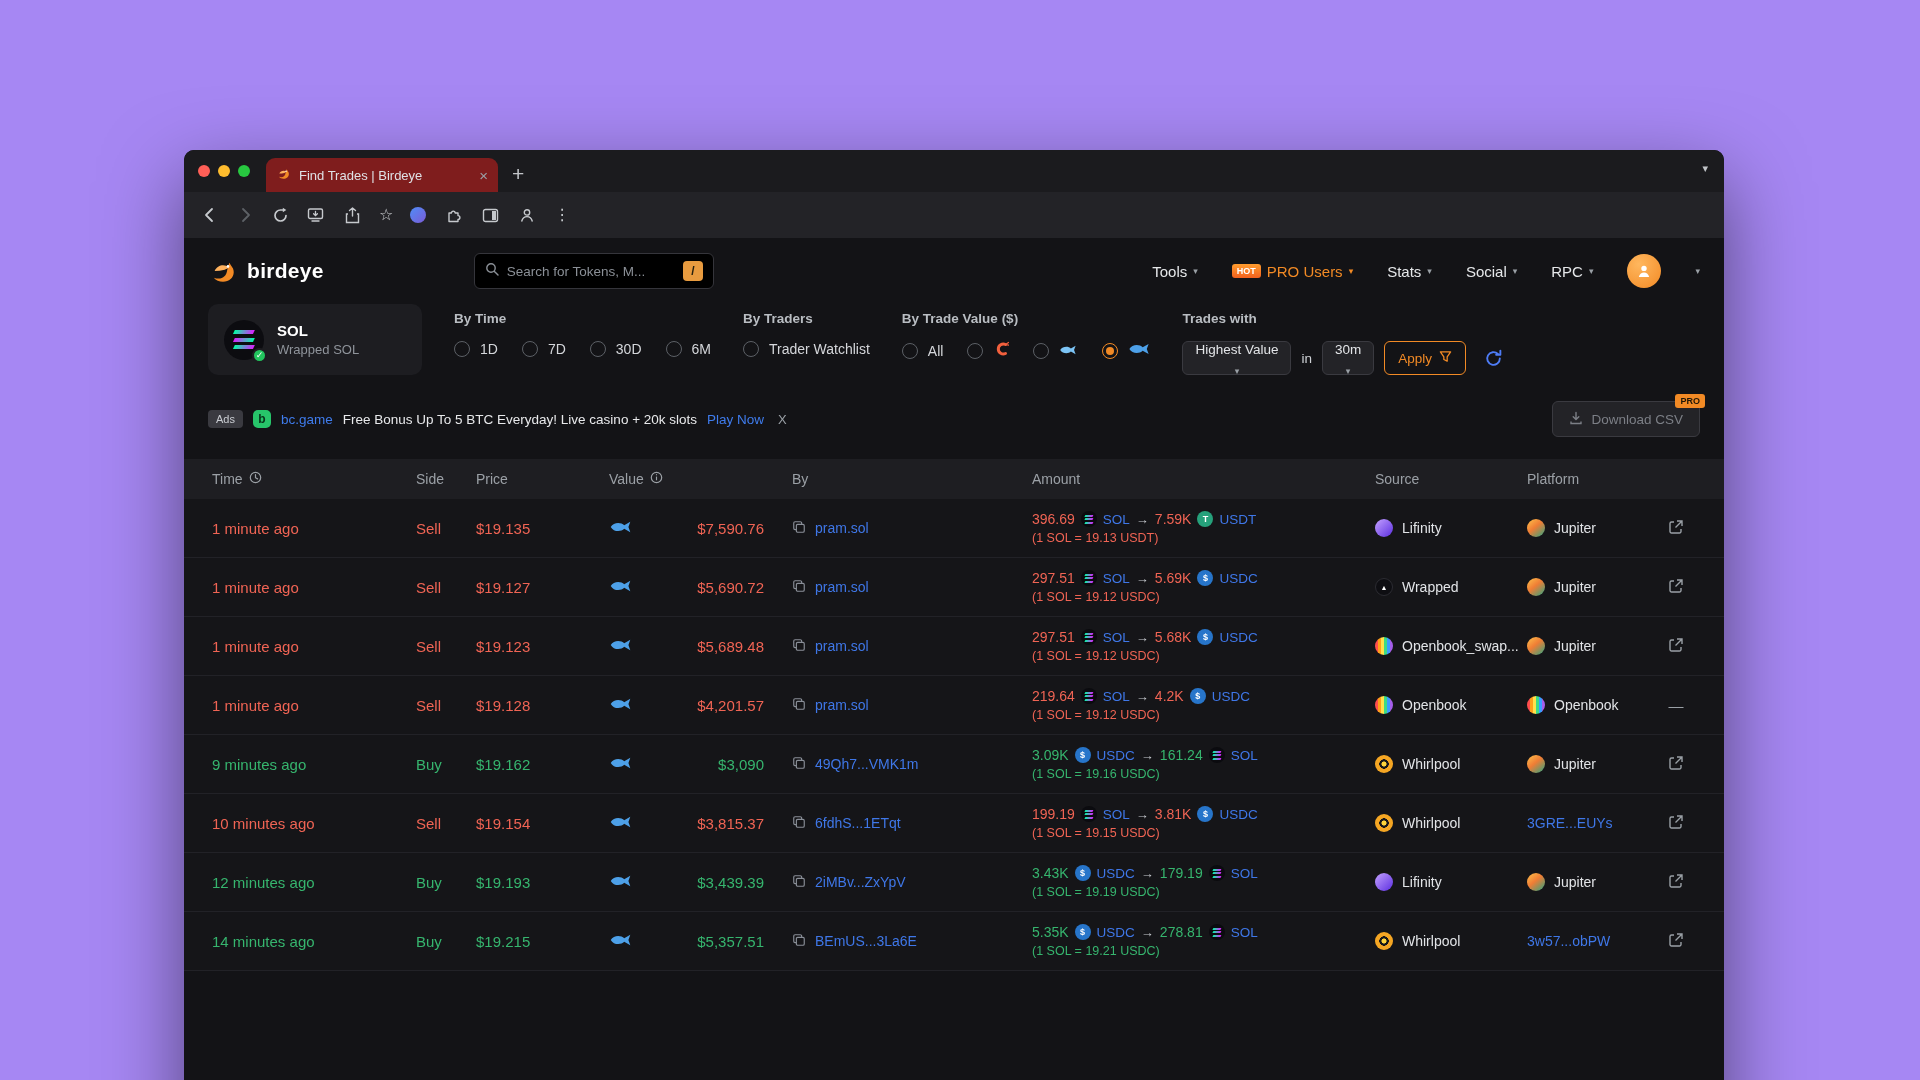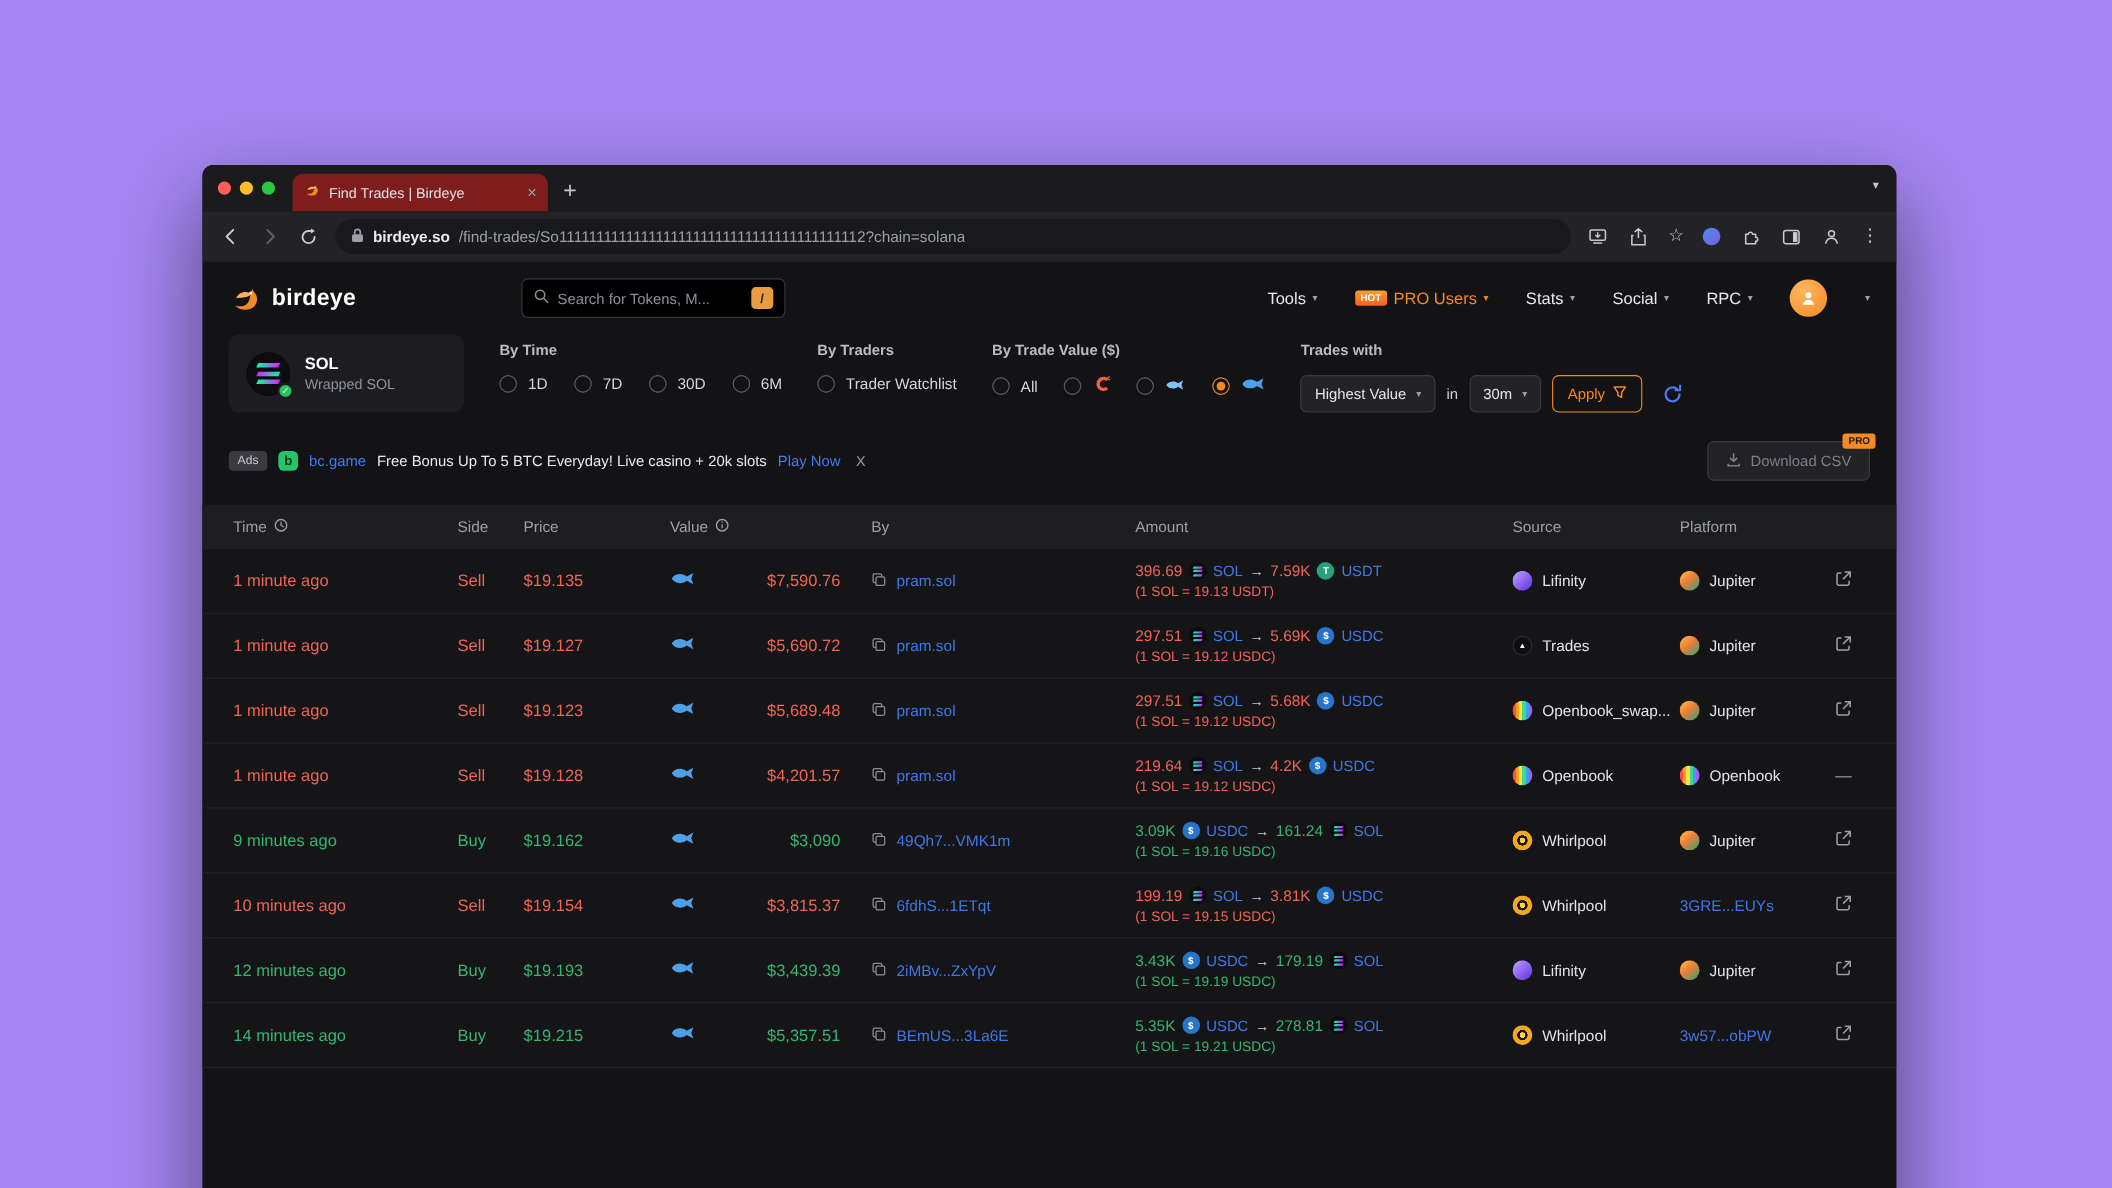--- a/index.html
+++ b/index.html
@@ -78,21 +78,21 @@
   .token-name { color:#8f949b; font-size:13px; margin-top:3px; }
   .fgroup { display:flex; flex-direction:column; gap:15px; padding-top:7px; }
   .fgroup-label { color:#b9bdc2; font-size:13.5px; font-weight:700; }
   .fopts { display:flex; align-items:center; gap:24px; }
   .fopt { display:flex; align-items:center; gap:10px; color:#d4d6da; font-size:14px; }
   .radio { width:16px; height:16px; border-radius:50%; border:1.5px solid #5c6066; flex:none; }
   .radio.sel { border-color:#f28a25; position:relative; }
   .radio.sel::after { content:""; position:absolute; inset:3px; background:#f28a25; border-radius:50%; }
   .tw-controls { display:flex; align-items:center; gap:10px; }
   .sel-box { height:34px; background:#232327; border:1px solid #3a3a40; border-radius:6px; display:flex;
-             align-items:center; gap:9px; padding:0 12px; color:#e3e5e8; font-size:13.5px; white-space:nowrap; }
+             align-items:center; gap:9px; padding:0 12px; color:#e3e5e8; font-size:13.5px; white-space:nowrap;flex-direction:column; }
   .in-lbl { color:#cfd2d6; font-size:13.5px; }
   .apply-btn { height:34px; border:1px solid #f28a25; color:#f28a25; border-radius:6px; padding:0 13px;
                display:flex; align-items:center; gap:7px; font-size:13.5px; background:transparent; }
   .refresh-btn { margin-left:8px; display:flex; align-items:center; }
 
   
   .ad-row { display:flex; align-items:center; padding:26px 24px 18px; gap:10px; }
   .ads-badge { background:#3a3a40; color:#c9ccd1; font-size:11px; padding:3px 8px; border-radius:4px; }
   .bc-icon { width:18px; height:18px; border-radius:5px; background:#27c56a; color:#07341a; font-weight:700;
              font-size:12px; display:flex; align-items:center; justify-content:center; }
@@ -173,30 +173,20 @@
       <svg width="18" height="18" viewBox="0 0 18 18">
           <path d="M7 3l6 6-6 6" stroke="#5d6166" stroke-width="1.8" fill="none" stroke-linecap="round" stroke-linejoin="round"></path>
         </svg>
     </span>
     <span class="tb-ic">
       <svg width="17" height="17" viewBox="0 0 17 17">
           <path d="M14 8.5A5.5 5.5 0 1 1 8.5 3h3" stroke="#c6c9cd" stroke-width="1.7" fill="none" stroke-linecap="round"></path>
           <path d="M10.8.8L14.3 3l-3.5 2.2z" fill="#c6c9cd"></path>
         </svg>
     </span>
-    <div class="omnibox">
-      <span>
-        <svg width="12" height="14" viewBox="0 0 12 14">
-            <rect x="1" y="6" width="10" height="7" rx="1.5" fill="#9aa0a6"></rect>
-            <path d="M3.5 6V4a2.5 2.5 0 0 1 5 0v2" stroke="#9aa0a6" stroke-width="1.5" fill="none"></path>
-          </svg>
-      </span>
-      <span class="url-host">birdeye.so</span>
-        <span class="url-path">/find-trades/So11111111111111111111111111111111111111112?chain=solana</span>
-    </div>
     <div class="tb-right">
       <span class="tb-ic">
         <svg width="17" height="16" viewBox="0 0 17 16">
             <rect x="1.5" y="2" width="14" height="9.5" rx="1.5" stroke="#c6c9cd" stroke-width="1.4" fill="none"></rect>
             <path d="M8.5 4.5v4M6.6 6.8l1.9 1.9 1.9-1.9" stroke="#c6c9cd" stroke-width="1.3" fill="none" stroke-linecap="round"></path>
             <path d="M5 14h7" stroke="#c6c9cd" stroke-width="1.4" stroke-linecap="round"></path>
           </svg>
       </span>
       <span class="tb-ic">
         <svg width="15" height="17" viewBox="0 0 15 17">
@@ -519,21 +509,21 @@
                 <span class="sym">SOL</span>
                 <span class="arr">→</span>
                 <span class="tint">5.69K</span>
                 <span class="coin usdc">$</span>
                 <span class="sym">USDC</span>
               </div>
               <div class="line2 tint">(1 SOL = 19.12 USDC)</div>
             </div>
             <div class="c-src">
               <span class="chip phoenix">▲</span>
-              <span>Trades</span>
+              <span>Wrapped</span>
             </div>
             <div class="c-plat">
               <span class="chip jupiter"></span>
               <span>Jupiter</span>
             </div>
             <div class="c-link">
               <span><svg width="16" height="16" viewBox="0 0 16 16">
                   <path d="M6 3H3.5A1.5 1.5 0 0 0 2 4.5v8A1.5 1.5 0 0 0 3.5 14h8a1.5 1.5 0 0 0 1.5-1.5V10" fill="none" stroke="#9aa0a6" stroke-width="1.4"></path>
                   <path d="M9 2h5v5M14 2L7.5 8.5" fill="none" stroke="#9aa0a6" stroke-width="1.4"></path>
                 </svg></span>

